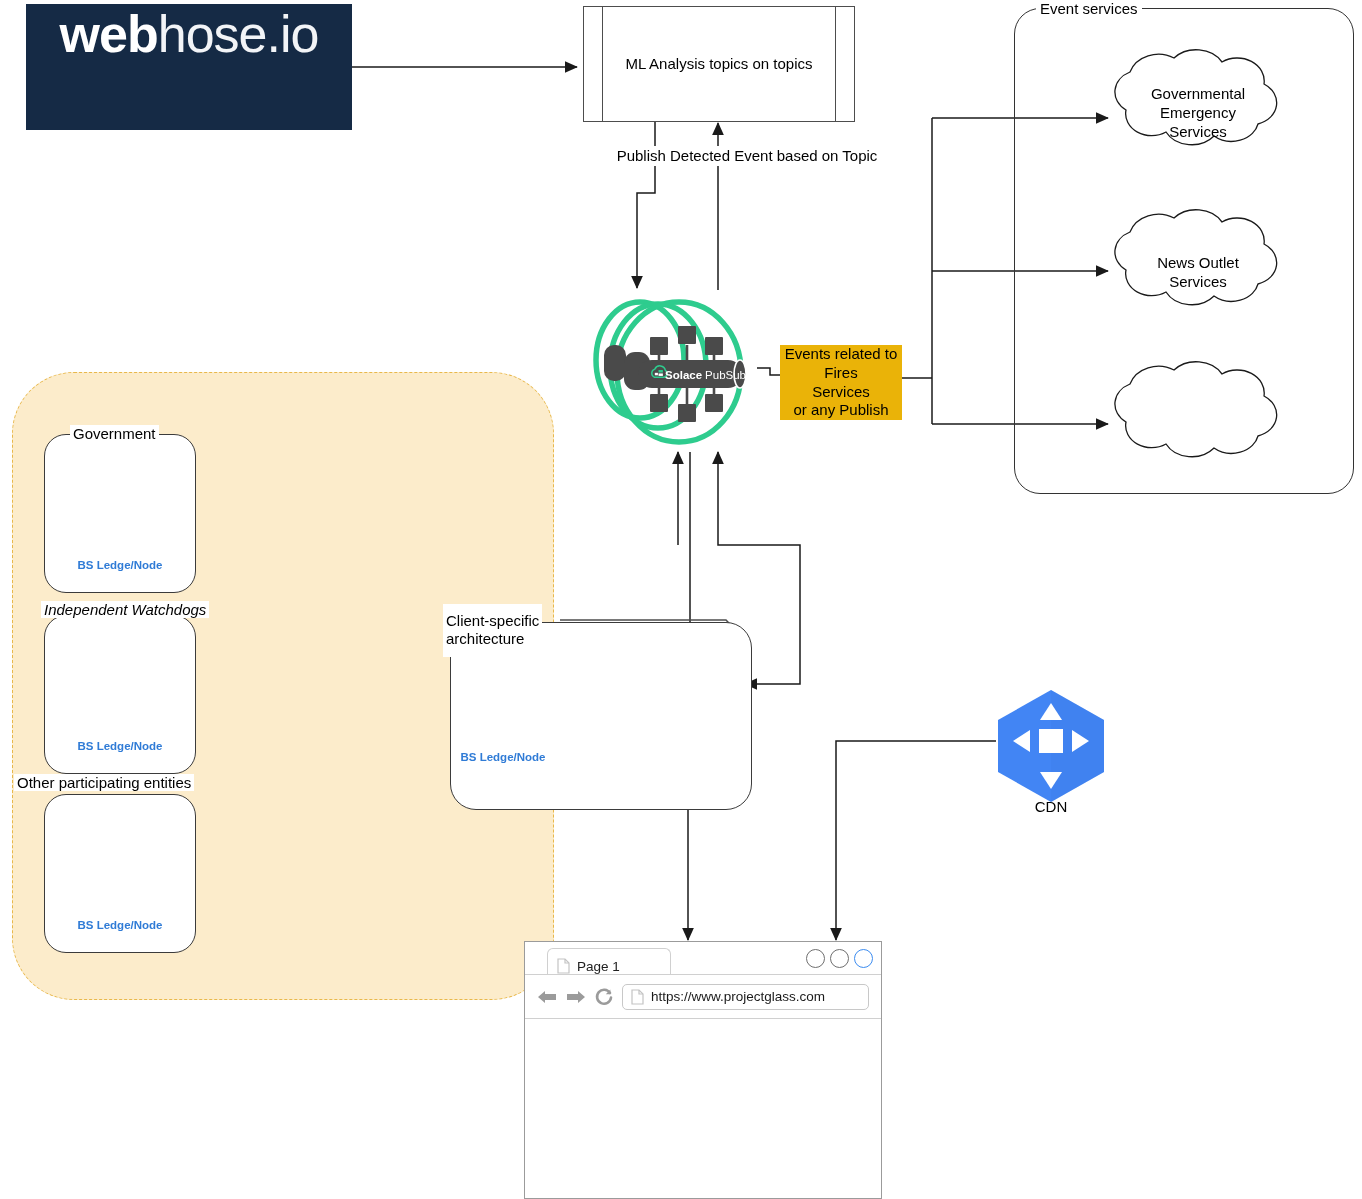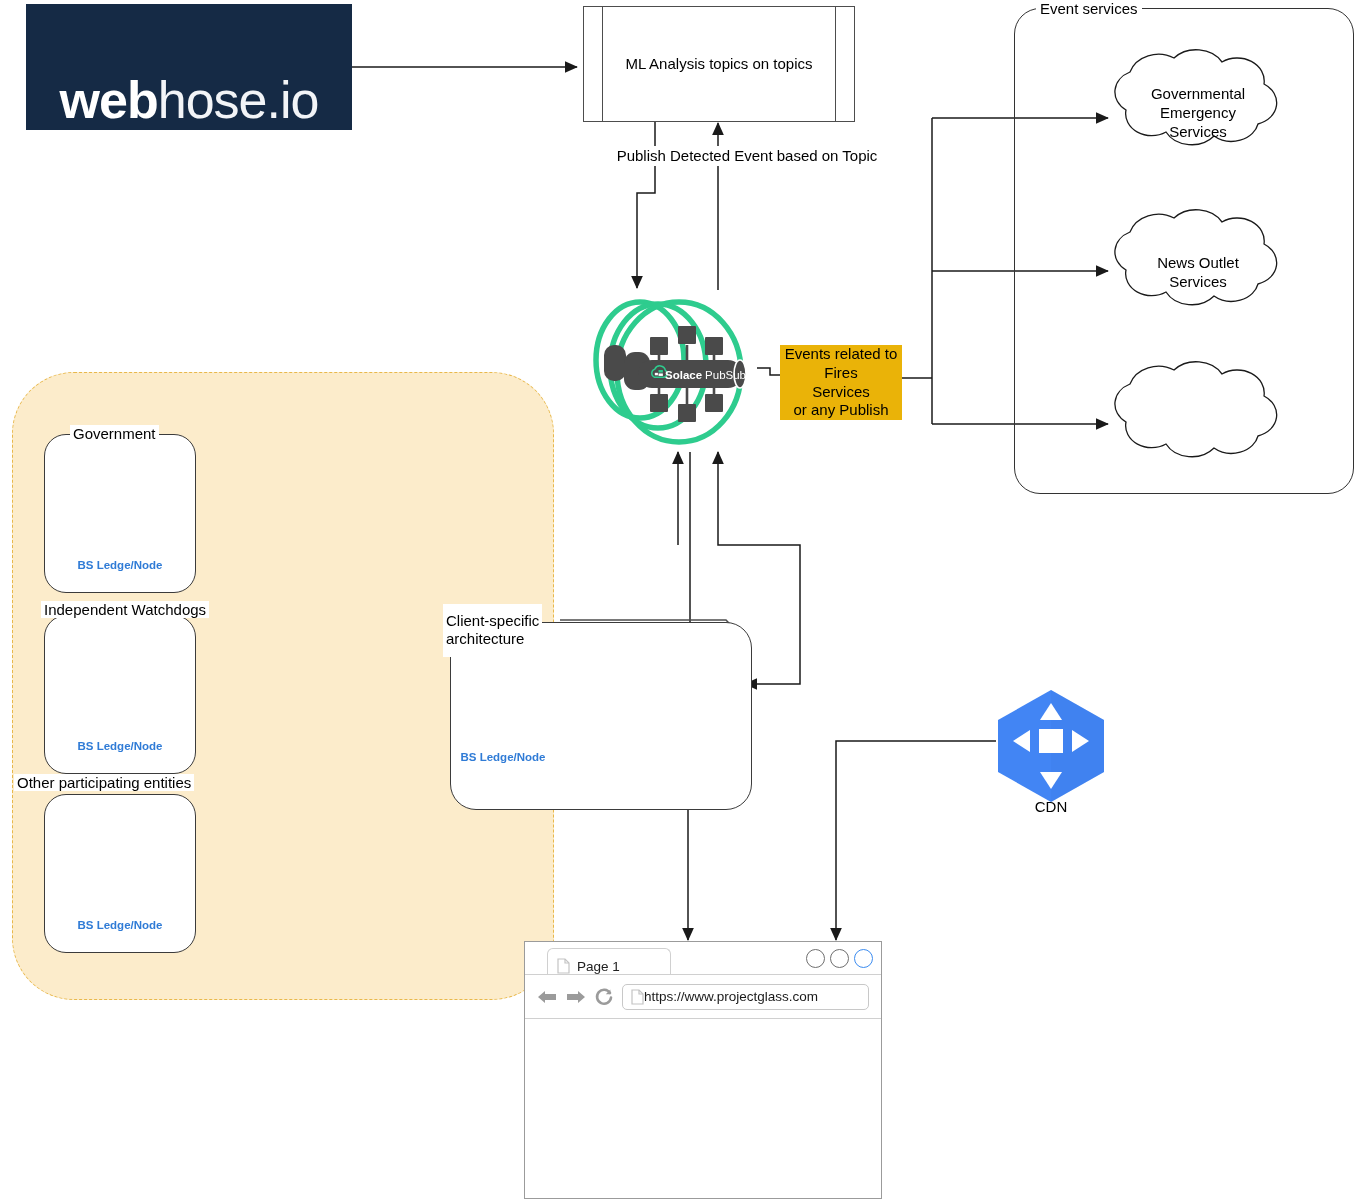--- a/index.html
+++ b/index.html
@@ -8,21 +8,21 @@
     font-family:"Liberation Sans","DejaVu Sans",sans-serif;
     color:#000;
   }
   #canvas{position:absolute;inset:0;width:1362px;height:1199px;}
   svg.layer{position:absolute;left:0;top:0;width:1362px;height:1199px;pointer-events:none;}
   .abs{position:absolute;}
 
   
   .webhose-box{
     left:26px;top:4px;width:326px;height:126px;
-    background:#152A45;display:flex;align-items:flex-end;justify-content:center;
+    background:#152A45;display:flex;align-items:flex-start;justify-content:center;
   }
   .webhose-txt{font-size:52px;letter-spacing:-1px;white-space:nowrap;}
   .webhose-txt .b{font-weight:700;color:#ffffff;}
   .webhose-txt .l{font-weight:300;color:#f2f4f7;}
 
   
   .ml-box{
     left:583px;top:6px;width:270px;height:114px;
     border:1.4px solid #4d4d4d;background:#fff;
     display:flex;align-items:center;justify-content:center;
@@ -103,21 +103,21 @@
   .tab-title{font-size:13.5px;color:#202020;}
   .browser-dots{position:absolute;right:8px;top:7px;display:flex;gap:5px;}
   .dot{width:19px;height:19px;border-radius:50%;border:1.4px solid #6f6f6f;box-sizing:border-box;}
   .dot.blue{border-color:#3c8cf0;}
   .browser-toolbar{
     position:relative;height:44px;border-top:1px solid #d0d0d0;
     display:flex;align-items:center;gap:9px;padding:0 12px;box-sizing:border-box;
   }
   .urlbar{
     flex:1;height:26px;border:1px solid #c8c8c8;border-radius:5px;background:#fff;
-    display:flex;align-items:center;padding:0 8px;box-sizing:border-box;
+    display:flex;align-items:center;gap:7px;padding:0 8px;box-sizing:border-box;
   }
   .url-text{font-size:13.5px;color:#1a1a1a;white-space:nowrap;}
   .browser-viewport{border-top:1px solid #d0d0d0;height:178px;background:#fff;}
   .pgicon{width:13px;height:16px;display:block;}
 </style>
 </head>
 <body>
 
 <div id="canvas">
 
@@ -358,21 +358,21 @@
   <div class="abs bc-region"></div>
 
   <div class="abs entity-card" style="left:44px;top:434px;">
     <div class="bs-node-label" style="top:124px;">BS Ledge/Node</div>
   </div>
   <div class="abs entity-caption" style="left:70px;top:425px;">Government</div>
 
   <div class="abs entity-card" style="left:44px;top:615px;">
     <div class="bs-node-label" style="top:124px;">BS Ledge/Node</div>
   </div>
-  <div class="abs entity-caption" style="left:41px;top:601px;">Independent Watchdogs</div>
+  <div class="abs entity-caption" style="left:41px;top:601px;font-style:italic;">Independent Watchdogs</div>
 
   <div class="abs entity-card" style="left:44px;top:794px;">
     <div class="bs-node-label" style="top:124px;">BS Ledge/Node</div>
   </div>
   <div class="abs entity-caption" style="left:14px;top:774px;">Other participating entities</div>
 
   <div class="abs client-box">
     <div class="bs-node-label" style="top:128px;left:-48px;width:200px;">BS Ledge/Node</div>
   </div>
   <div class="abs client-caption">

